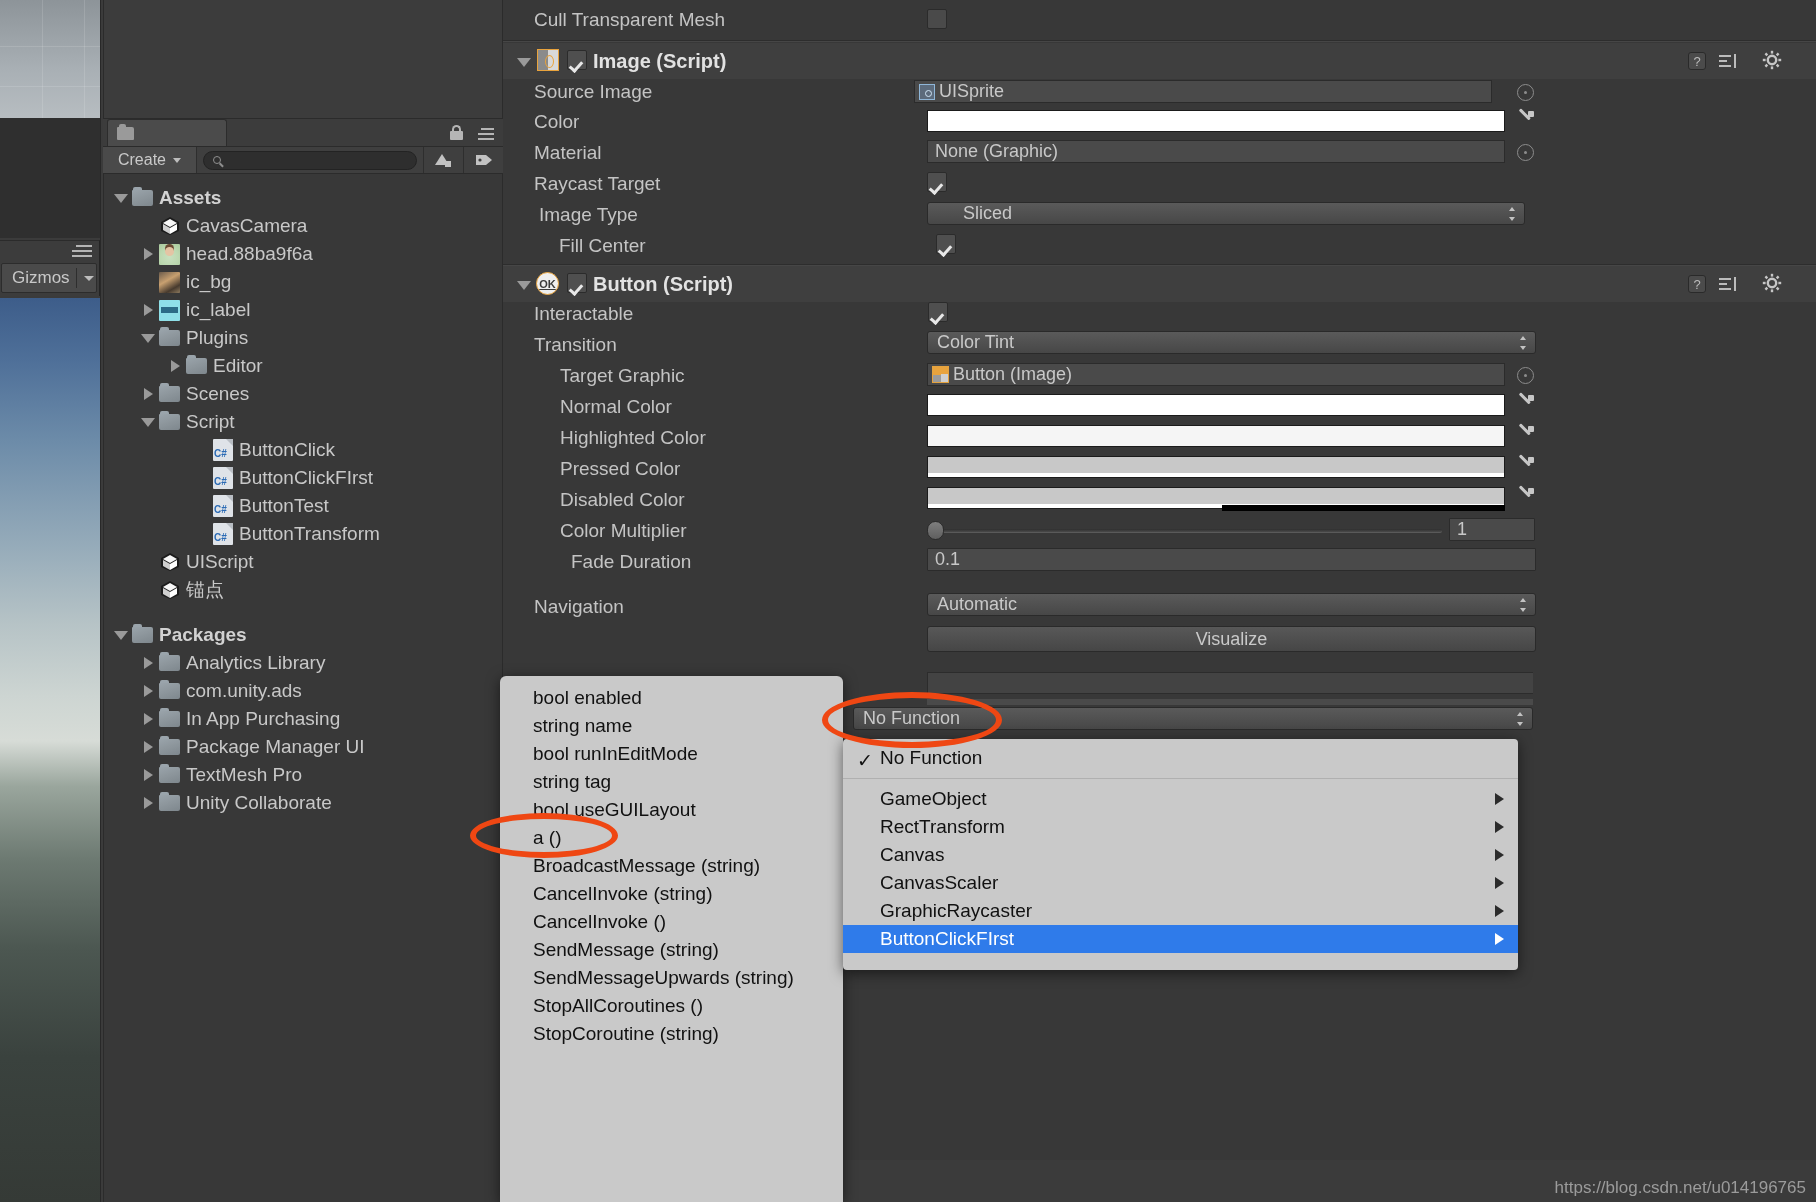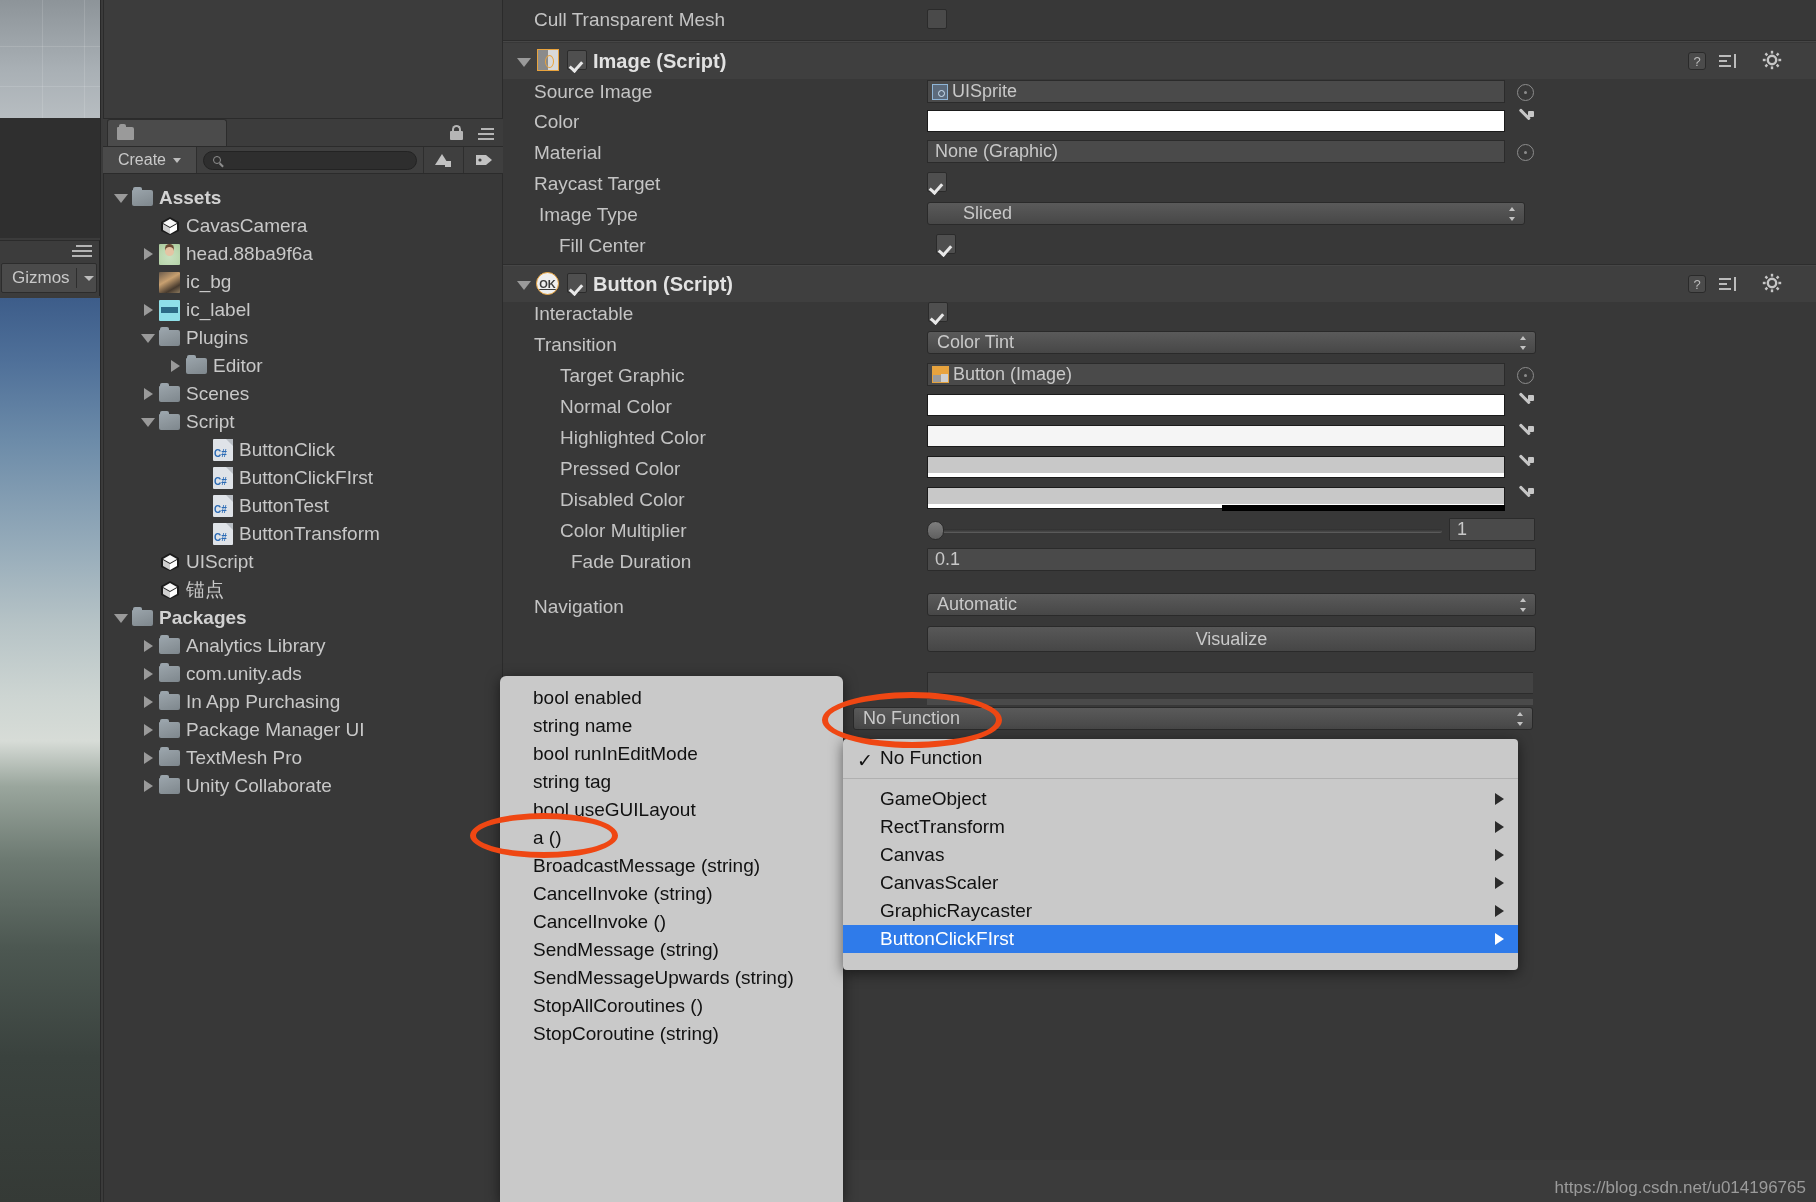--- a/index.html
+++ b/index.html
@@ -541,21 +541,21 @@
         <div class="tree-row" style="padding-left: 37px;">
           <div class="twisty none"></div>
           <div class="unity-icon"><svg width="22" height="20" viewBox="0 0 22 20">
               <polygon points="11,1 20,6 20,15 11,19 2,15 2,6" fill="#1b1b1b"></polygon>
               <polygon points="11,3 18,7 11,11 4,7" fill="#f7f7f7"></polygon>
               <polygon points="4,8 11,12 11,18 4,14" fill="#cfcfcf"></polygon>
               <polygon points="18,8 18,14 11,18 11,12" fill="#ffffff"></polygon>
             </svg></div>
           <div class="label">锚点</div>
         </div>
-        <div class="tree-row" style="padding-left: 10px;">
+        <div class="tree-row" style="padding-left: 10px; margin-top: 17px;">
           <div class="twisty open"></div>
           <div class="folder-icon"></div>
           <div class="label bold">Packages</div>
         </div>
         <div class="tree-row" style="padding-left: 37px;">
           <div class="twisty closed"></div>
           <div class="folder-icon"></div>
           <div class="label">Analytics Library</div>
         </div>
         <div class="tree-row" style="padding-left: 37px;">
@@ -620,21 +620,21 @@
               <line x1="14.7" y1="14.7" x2="16.6" y2="16.6"></line>
               <line x1="16.6" y1="3.4" x2="14.7" y2="5.3"></line>
               <line x1="5.3" y1="14.7" x2="3.4" y2="16.6"></line>
             </g>
           </svg>
       </div>
     </div>
 
     <div class="insp-row" style="position:absolute;left:0;top:76px;width:1313px;">
       <div class="lbl" style="position:absolute;left:31px;">Source Image</div>
-      <div class="objfield" style="position:absolute;left:424px;top:4px;width:578px;">
+      <div class="objfield" style="position:absolute;left:411px;top:4px;width:578px;">
         <div class="sprite-mini"></div>
         <span>UISprite</span>
       </div>
       <div class="circle-btn" style="position:absolute;left:1014px;top:8px;"></div>
     </div>
 
     <div class="insp-row" style="position:absolute;left:0;top:106px;width:1313px;">
       <div class="lbl" style="position:absolute;left:31px;">Color</div>
       <div class="colorfield" style="position:absolute;left:424px;top:4px;width:578px;background:#ffffff;"></div>
       <div class="eyedrop" style="position:absolute;left:1012px;top:4px;"></div>

